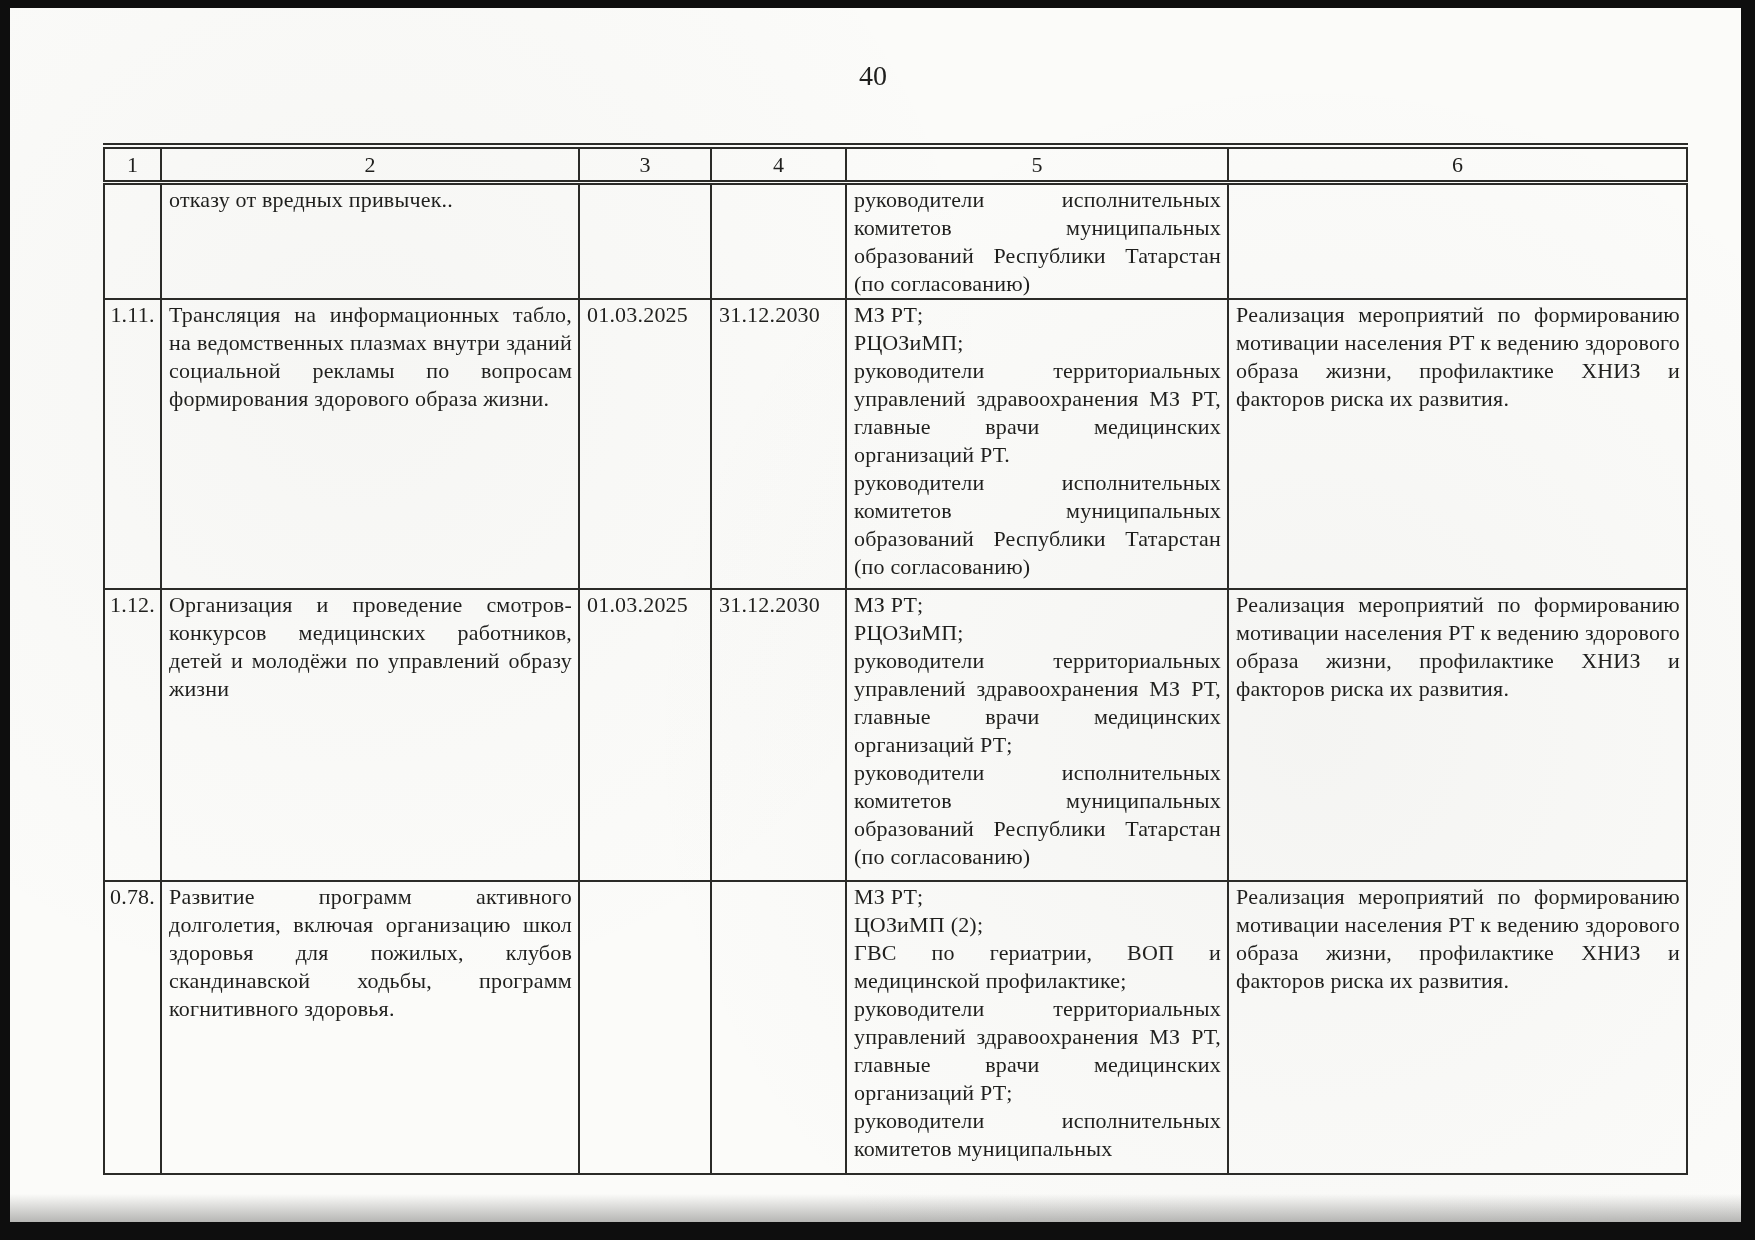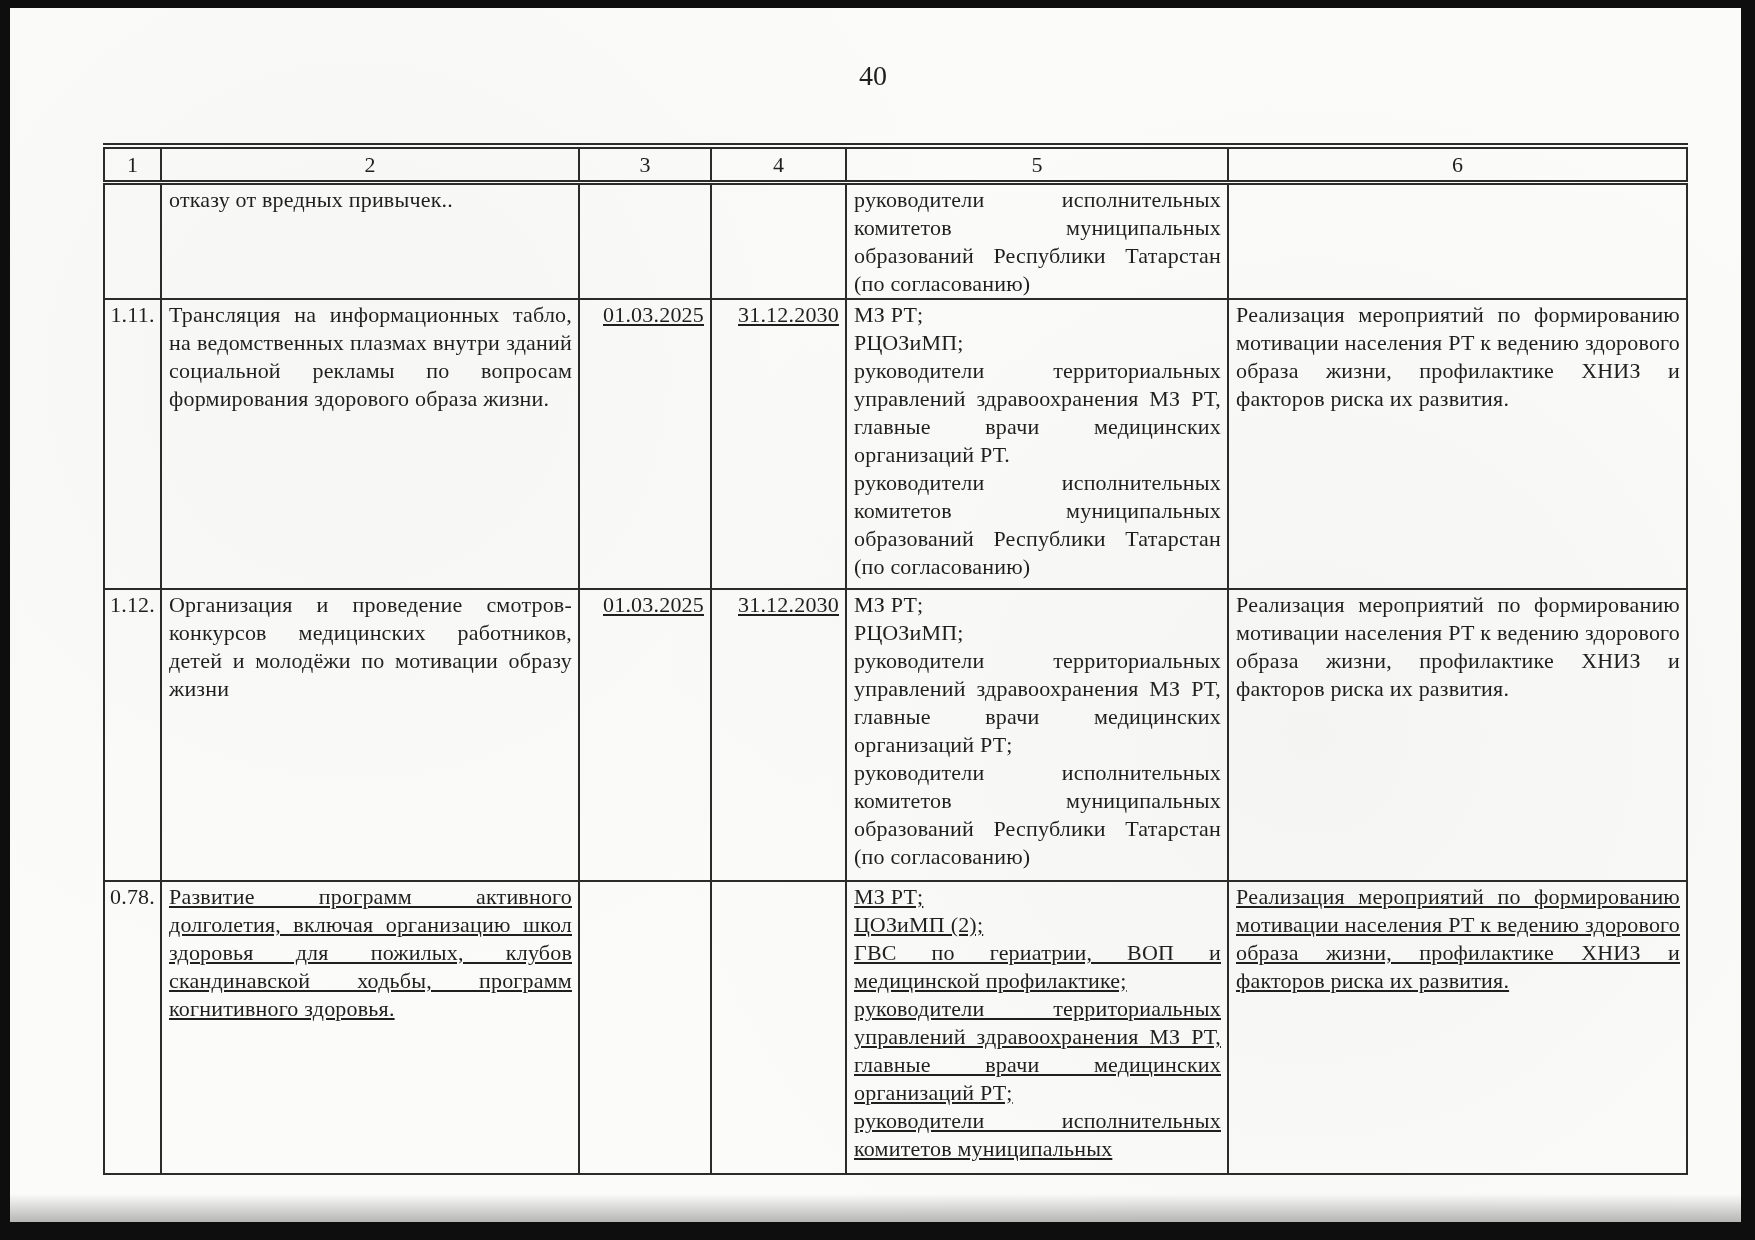--- a/index.html
+++ b/index.html
@@ -58,26 +58,26 @@
     letter-spacing: 0.2px;
   }
   .doc-table thead th {
     height: 29px;
     text-align: center;
     padding: 0;
     border-bottom: 5px double #2b2b28;
     line-height: 31px;
   }
   td.c1 { padding: 1px 1px 0 1px; text-align: center; }
-  td.c3, td.c4 { text-align: right; text-decoration: underline; }
+  td.c3, td.c4 { text-align: left; }
   .cellbox { overflow: hidden; }
   tr.r0 .cellbox { height: 112px; }
   tr.r1 .cellbox { height: 282px; }
   tr.r2 .cellbox { height: 284px; }
-  tr.r3 .cellbox { height: 285px; text-decoration: underline; }
+  tr.r3 .cellbox { height: 285px; }
   tr.r0 { height: 115px; }
   tr.r1 { height: 290px; }
   tr.r2 { height: 292px; }
   tr.r3 { height: 293px; }
   .just, .c5 p, td.c6 .cellbox, td.c2 .cellbox {
     text-align: justify;
   }
   .c5 p { margin: 0; }
 </style>
 </head>
@@ -142,21 +142,21 @@
             </div>
           </td>
           <td class="c6">
             <div class="cellbox">Реализация мероприятий по формированию мотивации населения РТ к ведению здорового образа жизни, профилактике ХНИЗ и факторов риска их развития.</div>
           </td>
         </tr>
 
         <tr class="r2">
           <td class="c1">1.12.</td>
           <td class="c2">
-            <div class="cellbox">Организация и проведение смотров-конкурсов медицинских работников, детей и молодёжи по мотивации образу жизни</div>
+            <div class="cellbox">Организация и проведение смотров-конкурсов медицинских работников, детей и молодёжи по управлений образу жизни</div>
           </td>
           <td class="c3">01.03.2025</td>
           <td class="c4">31.12.2030</td>
           <td class="c5">
             <div class="cellbox">
               <p>МЗ РТ;</p>
               <p>РЦОЗиМП;</p>
               <p>руководители территориальных управлений здравоохранения МЗ РТ, главные врачи медицинских организаций РТ;</p>
               <p>руководители исполнительных комитетов муниципальных образований Республики Татарстан (по согласованию)</p>
             </div>

